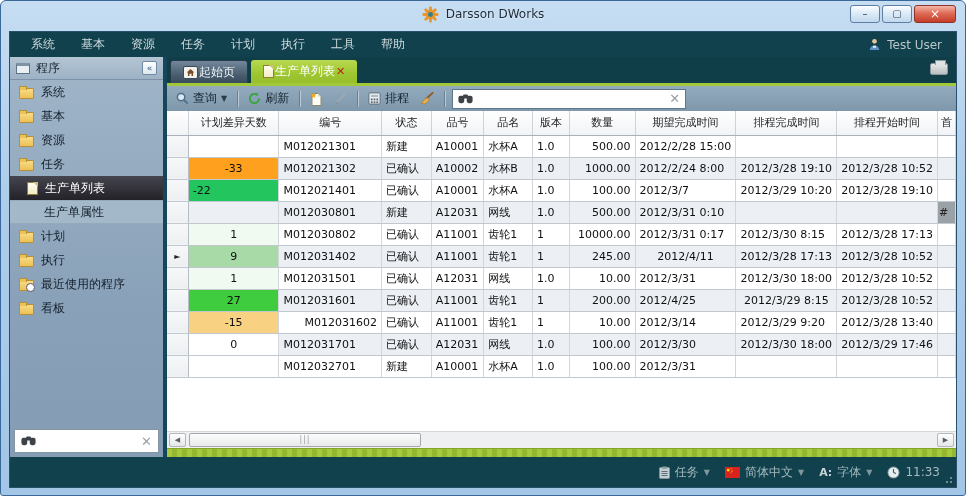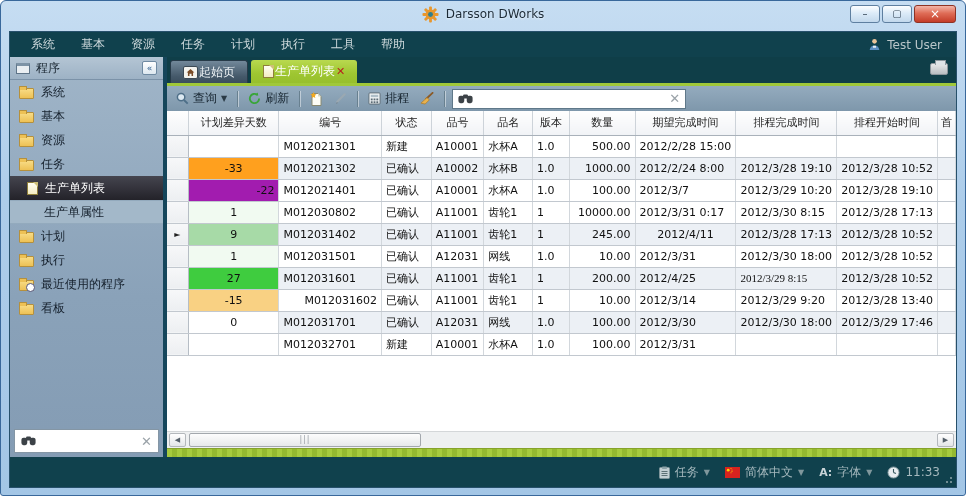--- a/index.html
+++ b/index.html
@@ -351,31 +351,45 @@
                   <td style="text-align: left;">水杯B</td>
                   <td style="text-align: left;">1.0</td>
                   <td style="text-align: right;">1000.00</td>
                   <td style="text-align: left;">2012/2/24 8:00</td>
                   <td style="text-align: left;">2012/3/28 19:10</td>
                   <td style="text-align: left;">2012/3/28 10:52</td>
                   <td style="text-align: left;"></td>
                 </tr>
                 <tr class="odd">
                   <td class="sel" style="text-align: center;"></td>
-                  <td style="text-align: right; background: #a21caf;">-22</td>
+                  <td style="text-align: left; background: #22c55e;">-22</td>
                   <td style="text-align: left;">M012021401</td>
                   <td style="text-align: left;">已确认</td>
                   <td style="text-align: left;">A10001</td>
                   <td style="text-align: left;">水杯A</td>
                   <td style="text-align: left;">1.0</td>
                   <td style="text-align: right;">100.00</td>
                   <td style="text-align: left;">2012/3/7</td>
                   <td style="text-align: left;">2012/3/29 10:20</td>
                   <td style="text-align: left;">2012/3/28 19:10</td>
                   <td style="text-align: left;"></td>
+                </tr>
+                <tr class="even">
+                  <td class="sel" style="text-align: center;"></td>
+                  <td style="text-align: center;"></td>
+                  <td style="text-align: left;">M012030801</td>
+                  <td style="text-align: left;">新建</td>
+                  <td style="text-align: left;">A12031</td>
+                  <td style="text-align: left;">网线</td>
+                  <td style="text-align: left;">1.0</td>
+                  <td style="text-align: right;">500.00</td>
+                  <td style="text-align: left;">2012/3/31 0:10</td>
+                  <td style="text-align: left;"></td>
+                  <td style="text-align: left;"></td>
+                  <td class="extra-flag" style="text-align: left;">#</td>
                 </tr>
                 <tr class="odd">
                   <td class="sel" style="text-align: center;"></td>
                   <td style="text-align: center; background: rgb(241, 250, 241);">1</td>
                   <td style="text-align: left;">M012030802</td>
                   <td style="text-align: left;">已确认</td>
                   <td style="text-align: left;">A11001</td>
                   <td style="text-align: left;">齿轮1</td>
                   <td style="text-align: left;">1</td>
                   <td style="text-align: right;">10000.00</td>
@@ -415,21 +429,21 @@
                 <tr class="even">
                   <td class="sel" style="text-align: center;"></td>
                   <td style="text-align: center; background: rgb(63, 204, 63);">27</td>
                   <td style="text-align: left;">M012031601</td>
                   <td style="text-align: left;">已确认</td>
                   <td style="text-align: left;">A11001</td>
                   <td style="text-align: left;">齿轮1</td>
                   <td style="text-align: left;">1</td>
                   <td style="text-align: right;">200.00</td>
                   <td style="text-align: left;">2012/4/25</td>
-                  <td style="text-align: left; font-family: Liberation Serif, serif;">2012/3/29 8:15</td>
+                  <td style="text-align: center;">2012/3/29 8:15</td>
                   <td style="text-align: left;">2012/3/28 10:52</td>
                   <td style="text-align: left;"></td>
                 </tr>
                 <tr class="odd">
                   <td class="sel" style="text-align: center;"></td>
                   <td style="text-align: center; background: rgb(249, 209, 131);">-15</td>
                   <td style="text-align: left; padding-left: 25px;">M012031602</td>
                   <td style="text-align: left;">已确认</td>
                   <td style="text-align: left;">A11001</td>
                   <td style="text-align: left;">齿轮1</td>

